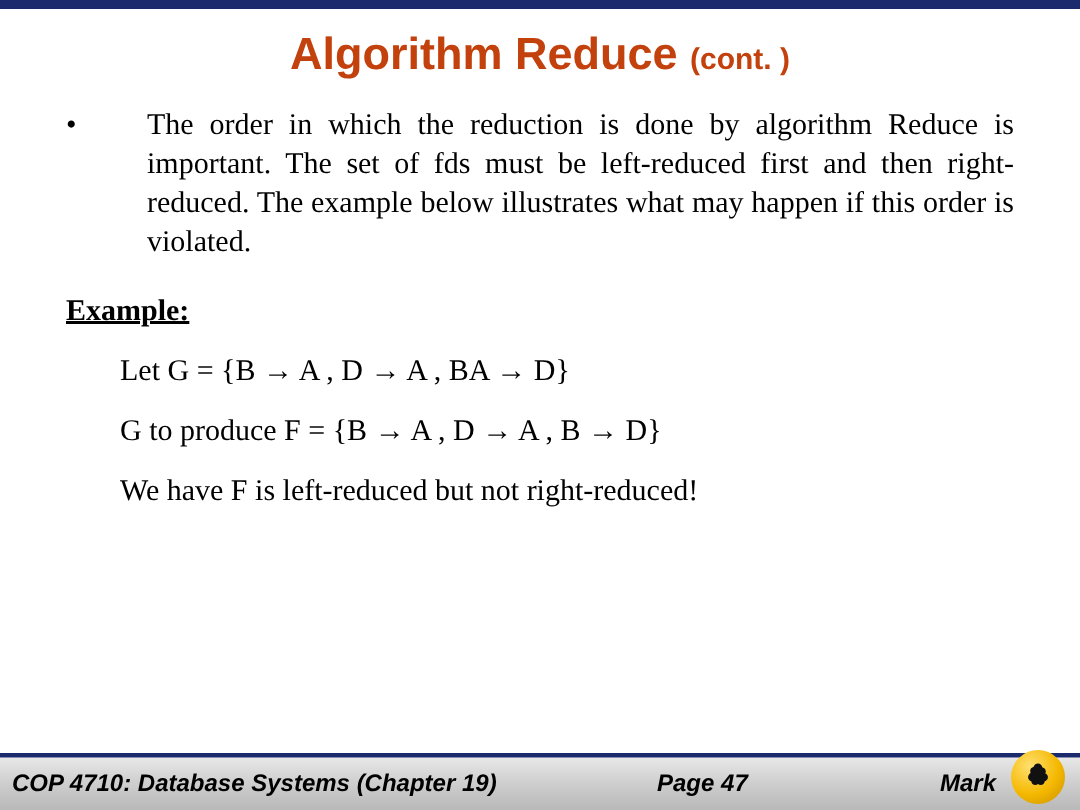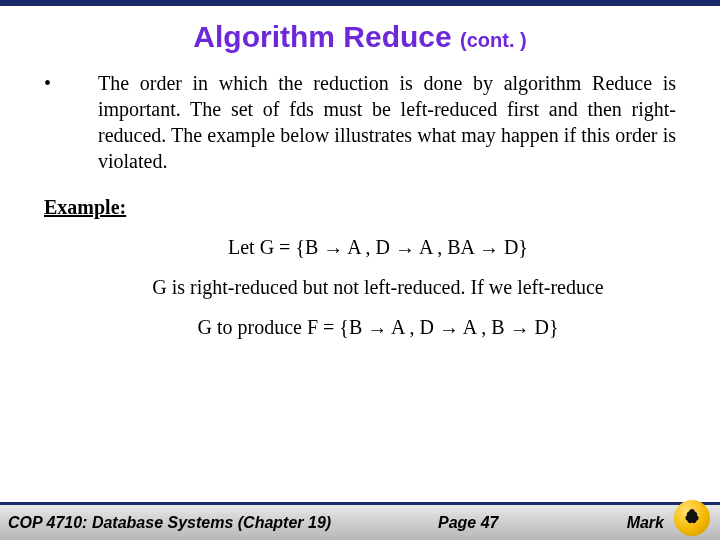--- a/index.html
+++ b/index.html
@@ -15,21 +15,21 @@
     height: 6px;
     background: #1a2a6c;
     width: 100%;
   }
   .title {
     text-align: center;
     font-family: Arial, Helvetica, sans-serif;
     font-size: 30px;
     margin-top: 14px;
     margin-bottom: 16px;
-    color: #6d28d9;
+    color: #c2410c;
   }
   .title .cont {
     font-size: 20px;
   }
   .content {
     padding: 0 44px 0 44px;
     font-size: 20px;
     line-height: 1.3;
     color: #000;
   }
@@ -48,21 +48,20 @@
   .example-label {
     text-decoration: underline;
     margin-bottom: 14px;
     font-weight: bold;
   }
   .example-body {
     padding-left: 36px;
   }
   .example-body p {
     margin-bottom: 14px;
-    text-align: center;
   }
   .footer {
     position: absolute;
     left: 0;
     bottom: 0;
     width: 100%;
     height: 38px;
     background: linear-gradient(to bottom, #e8e8e8 0%, #d0d0d0 45%, #b8b8b8 100%);
     border-top: 3px solid #1a2a6c;
     display: flex;
@@ -103,22 +102,22 @@
 <div class="content">
   <div class="bullet-row">
     <div class="bullet-mark">•</div>
     <div class="bullet-text">The order in which the reduction is done by algorithm Reduce is important.  The set of fds must be left-reduced first and then right-reduced.   The example below illustrates what may happen if this order is violated.</div>
   </div>
 
   <div class="example-label">Example:</div>
 
   <div class="example-body">
     <p>Let G = {B → A , D → A , BA → D}</p>
-    <p>G is right-reduced but not left-reduced.  If we left-reduce</p>
     <p>G to produce F = {B → A , D → A , B → D}</p>
+    <p>We have F is left-reduced but not right-reduced!</p>
   </div>
 </div>
 
 <div class="footer">
   <span class="course">COP 4710: Database Systems  (Chapter 19)</span>
   <span class="page">Page 47</span>
   <span class="author">Mark</span>
   <div class="logo">
     <svg viewBox="0 0 24 24">
         <path fill="#111" d="M12 3c-1.6 0-2.6 1.2-3 2.4-1.3.2-2.2 1.3-2.2 2.6 0 .5.1.9.3 1.3C6 10 5.4 11 5.4 12.1c0 1.3.9 2.4 2.1 2.7.1 1.4 1.3 2.5 2.7 2.5.7 0 1.3-.2 1.8-.7.5.5 1.1.7 1.8.7 1.4 0 2.6-1.1 2.7-2.5 1.2-.3 2.1-1.4 2.1-2.7 0-1.1-.6-2.1-1.7-2.5.2-.4.3-.8.3-1.3 0-1.3-.9-2.4-2.2-2.6C14.6 4.2 13.6 3 12 3z"></path>

